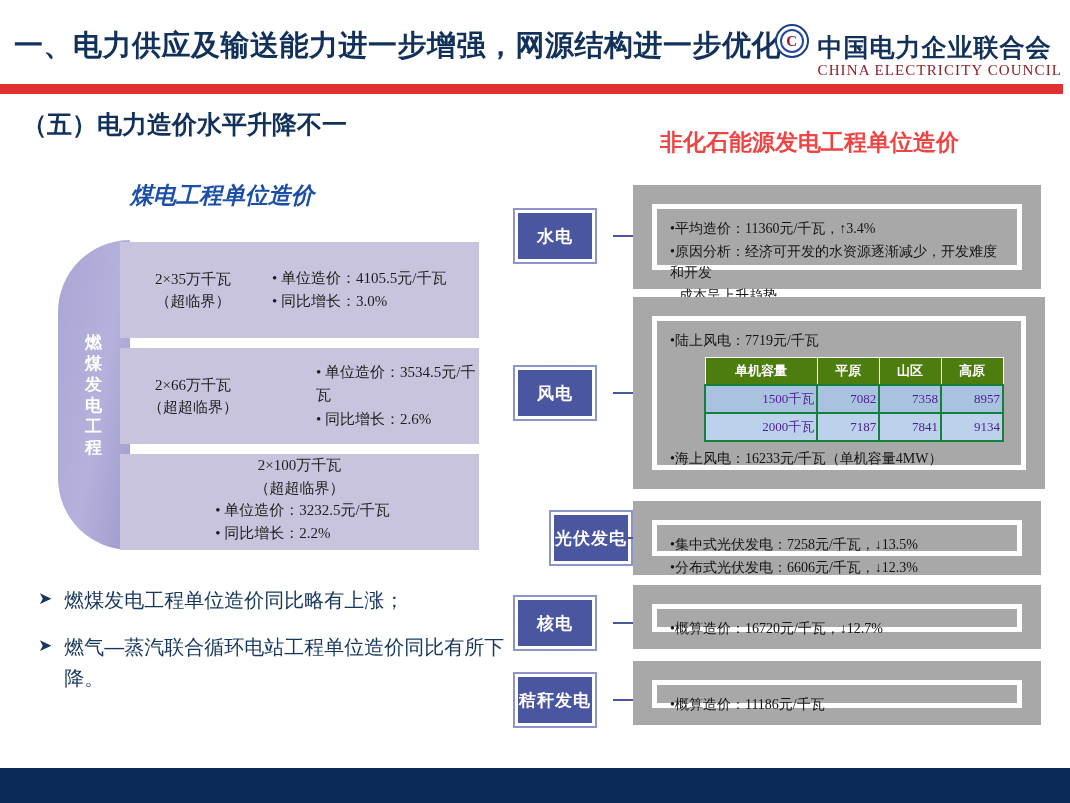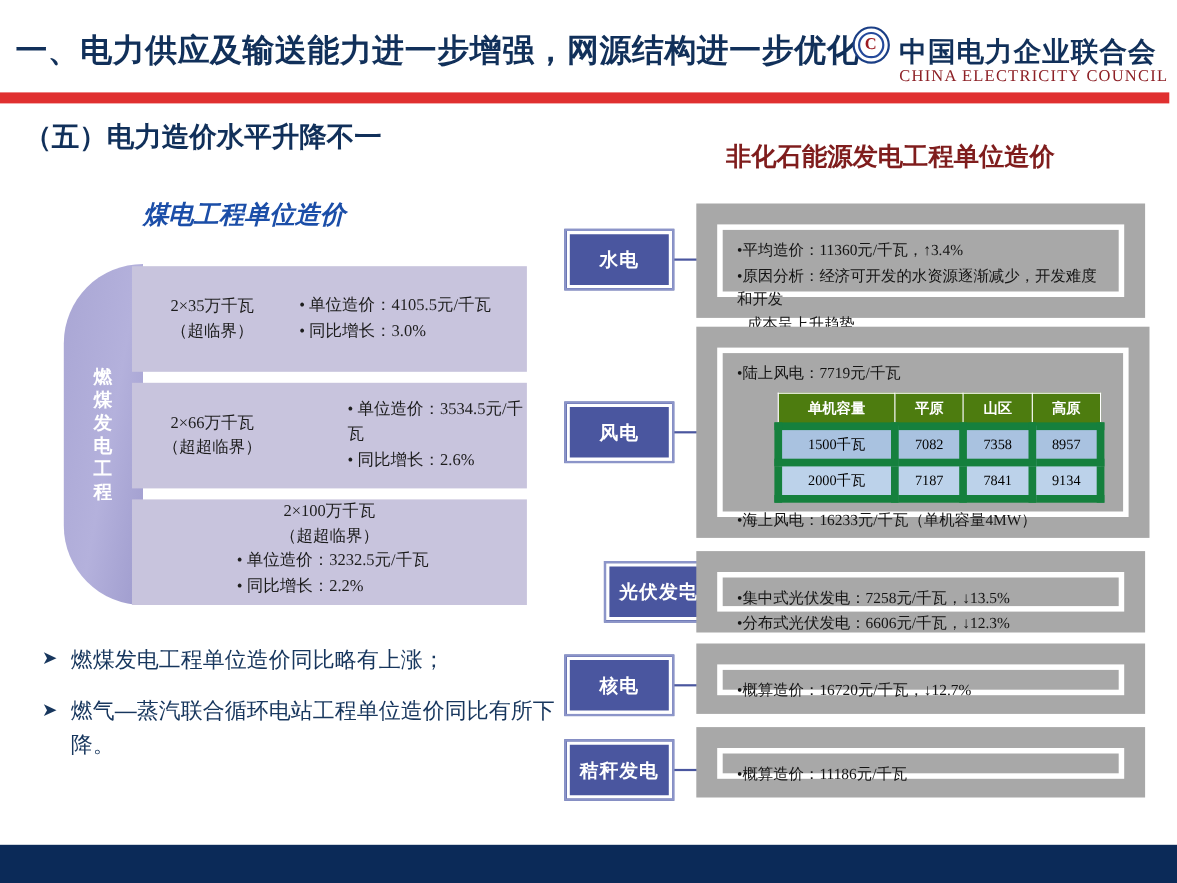--- a/index.html
+++ b/index.html
@@ -47,21 +47,21 @@
   .sec-title{
     position:absolute;left:22px;top:108px;
     font-size:25px;font-weight:bold;color:#11305a;
   }
   .coal-title{
     position:absolute;left:130px;top:180px;
     font-size:23px;font-weight:bold;color:#1b4ea8;font-style:italic;
   }
   .nonfossil-title{
     position:absolute;left:660px;top:127px;
-    font-size:23px;font-weight:bold;color:#7f1d1d;
+    font-size:23px;font-weight:bold;color:#ef4444;
   }
 
   
   .coal-wrap{position:absolute;left:58px;top:240px;width:440px;height:310px;}
   .coal-pill{
     position:absolute;left:0;top:0;width:72px;height:310px;
     background:linear-gradient(100deg,#a9a6d4 0%,#b4b1dc 55%,#9e9bcd 100%);
     border-radius:72px 0 0 72px;
     display:flex;align-items:center;justify-content:center;
   }
@@ -95,21 +95,21 @@
   .bullets{position:absolute;left:38px;top:585px;width:470px;}
   .bl{
     display:flex;align-items:flex-start;margin-bottom:16px;
     font-size:20px;color:#17365d;line-height:1.55;
   }
   .bl .arw{color:#17365d;margin-right:12px;font-size:17px;line-height:1.7;}
 
   
   .flow{position:absolute;left:505px;top:185px;width:560px;height:550px;}
   .node{
-    position:absolute;left:8px;width:100px;
+    position:absolute;left:8px;width:84px;
     background:#4a569f;border:2px solid #8c95c9;
     box-shadow:inset 0 0 0 3px #ffffff;
     display:flex;align-items:center;justify-content:center;
     color:#ffffff;font-size:17px;font-weight:bold;letter-spacing:1px;
     box-sizing:border-box;
   }
   .node.n-hydro{top:23px;height:56px;}
   .node.n-wind{top:180px;height:56px;}
   .node.n-pv{top:325px;height:56px;margin-left:36px;}
   .node.n-nuke{top:410px;height:56px;}
@@ -140,21 +140,21 @@
   
   table.wt{
     border-collapse:collapse;margin:5px 0 6px 34px;width:300px;
     font-family:"Liberation Serif","DejaVu Serif",serif;font-size:13px;
   }
   table.wt th{
     background:#4d7c0f;color:#ffffff;font-weight:bold;
     padding:3px 2px;text-align:center;border:1px solid #ffffff;
   }
   table.wt td{
-    padding:3px 2px;text-align:center;border:7px solid #15803d;color:#000000;
+    padding:3px 2px;text-align:right;border:2px solid #15803d;color:#4c1d95;
   }
   table.wt tr.row-a td{background:#a9c2e0;}
   table.wt tr.row-b td{background:#bcd2ea;}
 </style>
 </head>
 <body>
 
 <div class="slide">
 
   <div class="hdr-title">一、电力供应及输送能力进一步增强，网源结构进一步优化</div>

